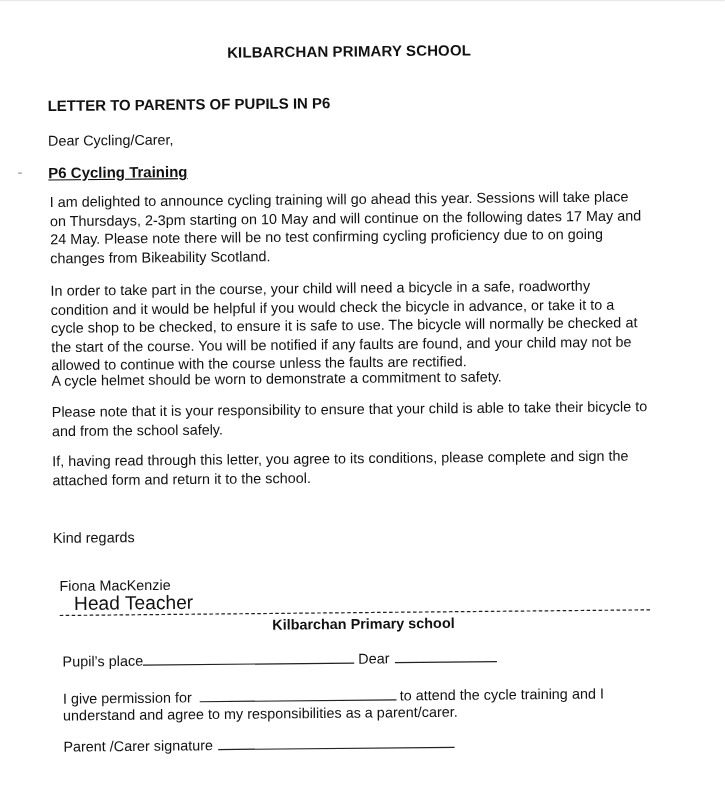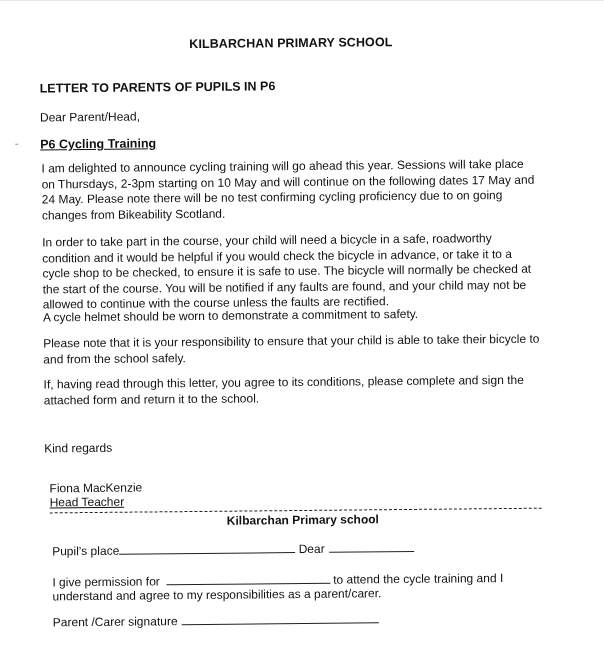--- a/index.html
+++ b/index.html
@@ -16,21 +16,21 @@
   .subject { left: 42px; top: 135px; font-size: 12.5px; font-weight: bold; text-decoration: underline; }
   .mark { left: 17px; top: 141px; width: 3px; height: 1px; background: #999; }
   .para { position: absolute; left: 43px; font-size: 12px; line-height: 15.5px; white-space: nowrap; }
   .p1 { top: 159px; }
   .p2 { top: 233px; }
   .p3 { top: 308px; }
   .p4 { top: 334px; }
   .p5 { top: 375px; }
   .p6 { top: 439px; }
   .sig-name { left: 48px; top: 479px; font-size: 12px; }
-  .sig-role { left: 48px; top: 493px; font-size: 12px; text-decoration: underline; }
+  .sig-role { left: 60px; top: 493px; font-size: 16px; }
   .dash-line { position: absolute; left: 48px; top: 510px; width: 492px; border-top: 1px dashed #222; }
   .form-title { left: 225px; top: 513px; font-size: 12px; font-weight: bold; }
   .form-row { position: absolute; left: 50px; font-size: 12px; white-space: nowrap; }
   .r1 { top: 541px; }
   .r2 { top: 572px; }
   .r2b { top: 587px; }
   .r3 { top: 612px; }
   .blank { display: inline-block; border-bottom: 1px solid #222; height: 11px; vertical-align: baseline; }
   .b-name { width: 176px; }
   .b-class { width: 85px; margin-left: 4px; }
@@ -38,21 +38,21 @@
   .b-sig { width: 197px; margin-left: 4px; }
 </style>
 </head>
 <body>
 
 <div class="topline"></div>
 
 <div class="page">
   <div class="abs school-title">KILBARCHAN PRIMARY SCHOOL</div>
   <div class="abs letter-heading">LETTER TO PARENTS OF PUPILS IN P6</div>
-  <div class="abs salutation">Dear Parent/Head,</div>
+  <div class="abs salutation">Dear Cycling/Carer,</div>
   <div class="abs mark"></div>
   <div class="abs subject">P6 Cycling Training</div>
 
   <div class="para p1">
     <div>I am delighted to announce cycling training will go ahead this year. Sessions will take place</div>
     <div>on Thursdays, 2-3pm starting on 10 May and will continue on the following dates 17 May and</div>
     <div>24 May.  Please note there will be no test confirming cycling proficiency due to on going</div>
     <div>changes from Bikeability Scotland.</div>
   </div>
 

